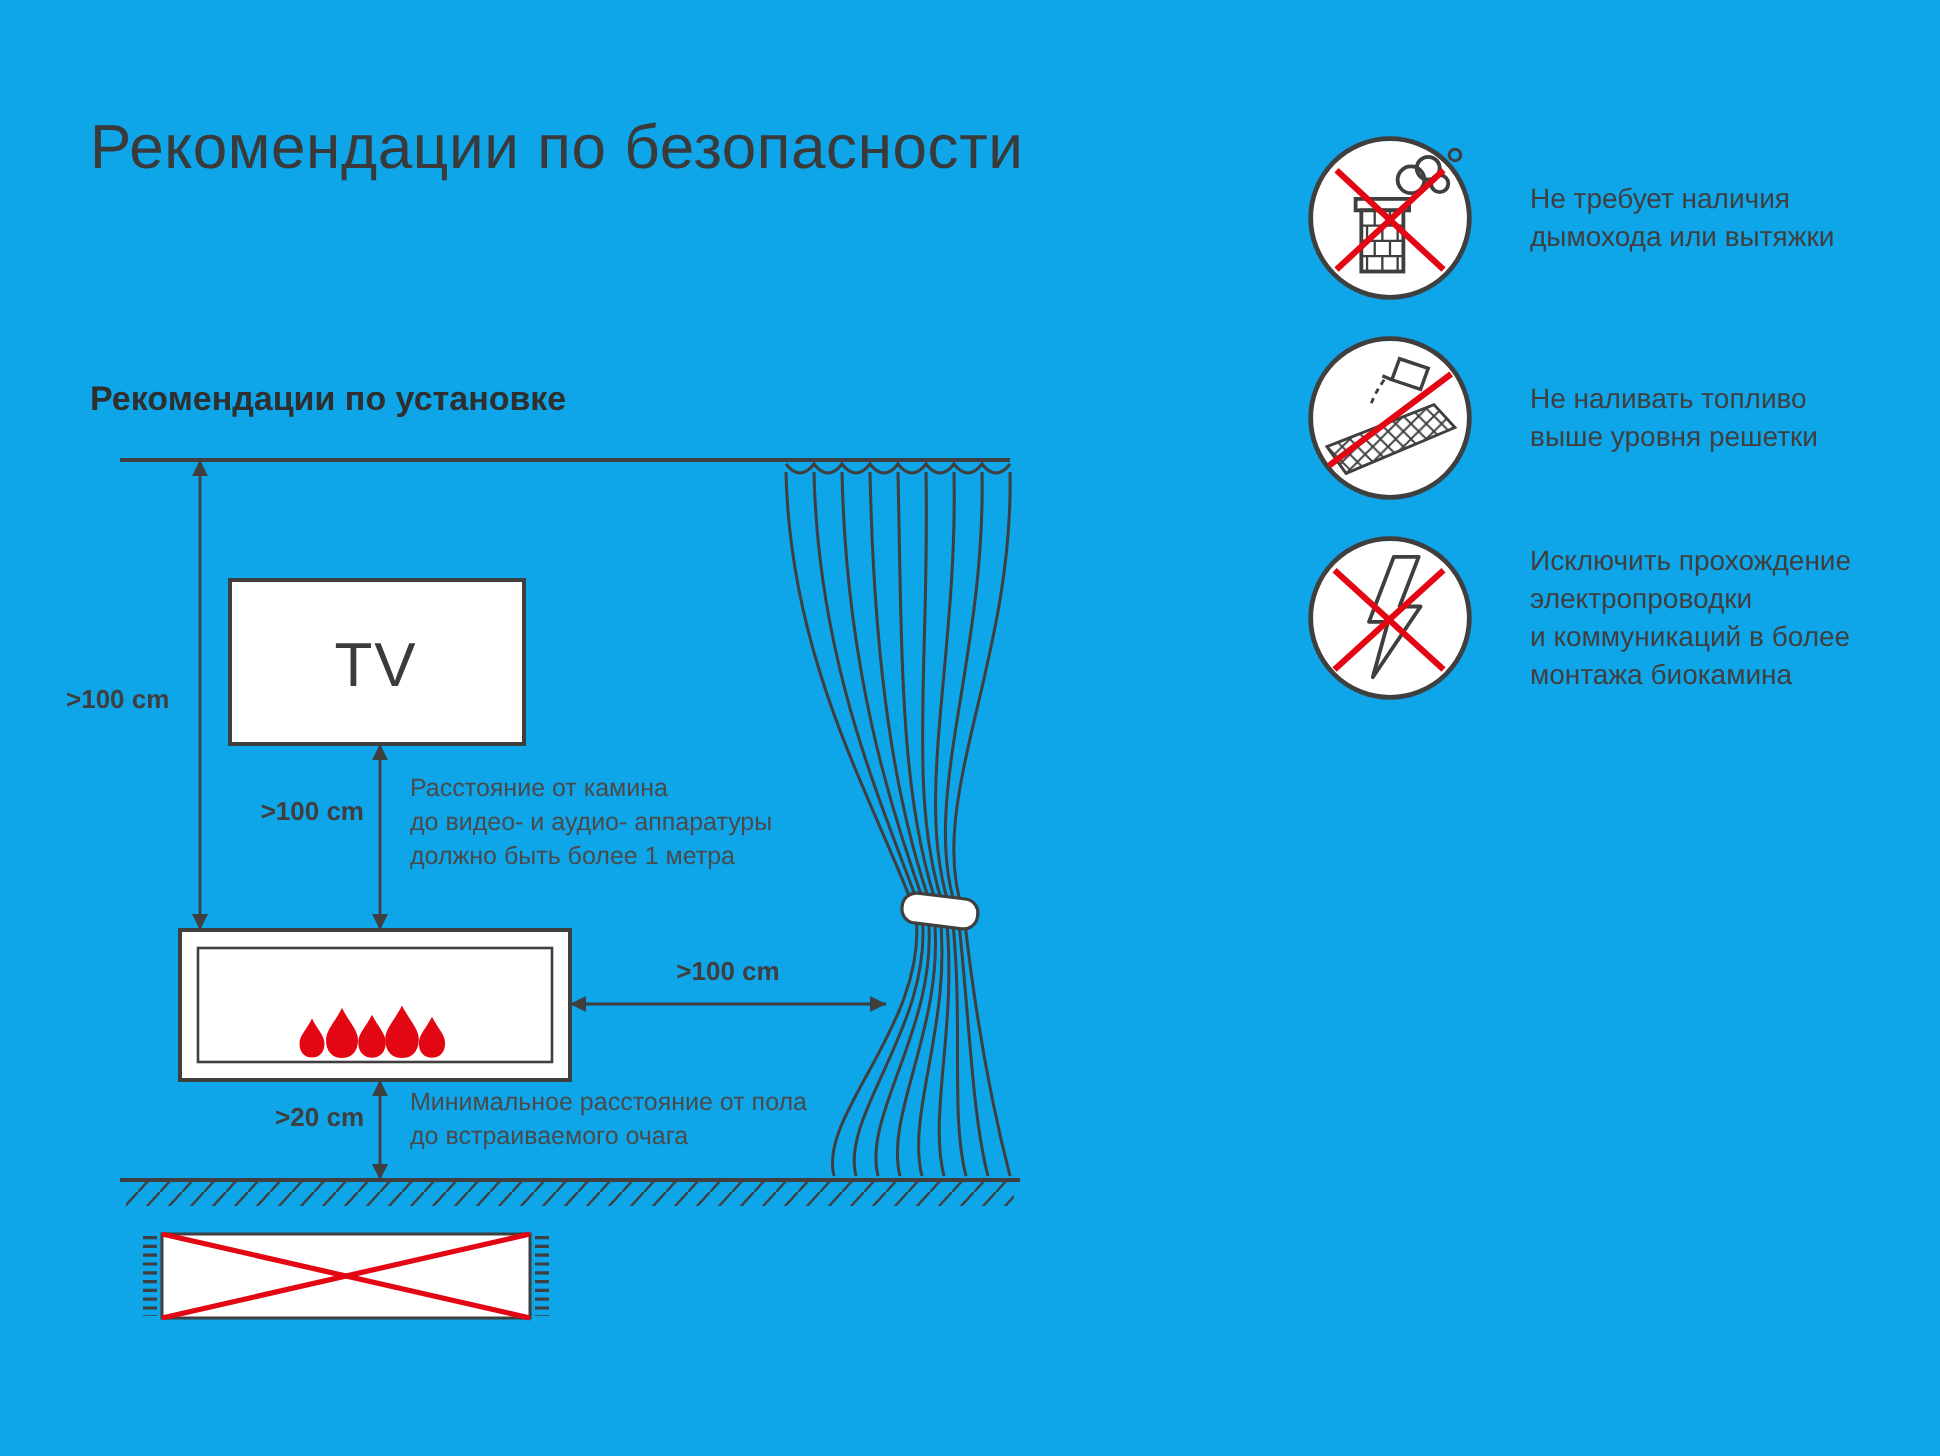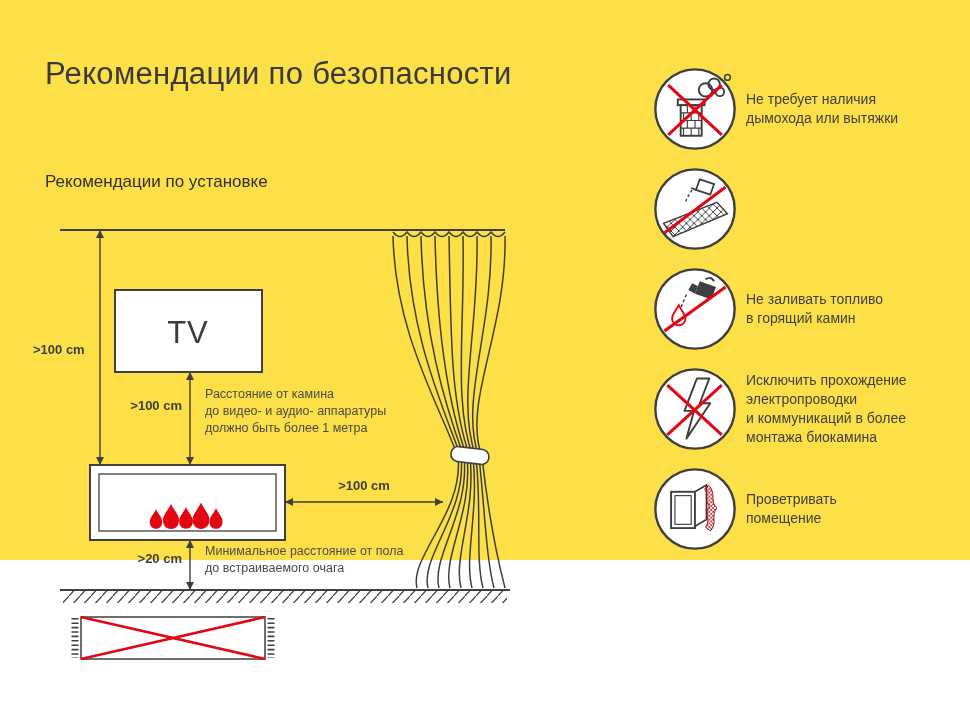--- a/index.html
+++ b/index.html
@@ -1,45 +1,45 @@
 <!DOCTYPE html>
 <html><head>
 <meta charset="utf-8">
 <style>
   html,body { margin:0; padding:0; background:#ffffff; }
   body {
     width:970px; height:728px; overflow:hidden; position:relative;
     font-family:"Liberation Sans", sans-serif; color:#3b3b3b;
   }
-  .page { position:relative; width:970px; height:560px; background:#fde047; }
+  .page { position:relative; width:970px; height:728px; background:#0ea5e9; }
 
   .page-title {
     position:absolute; left:45px; top:56px;
     font-size:31px; font-weight:400; letter-spacing:0.3px; color:#3a3a3a; margin:0;
   }
   .section-subtitle {
-    position:absolute; left:45px; top:172px;
-    font-size:17px; font-weight:normal; color:#2f2f2f; margin:0;
+    position:absolute; left:45px; top:190px;
+    font-size:17px; font-weight:bold; color:#2f2f2f; margin:0;
   }
 
   .diagram { position:absolute; left:25px; top:212px; }
 
   .wall   { stroke:#3f3f3f; stroke-width:2; }
   .box    { fill:#fff; stroke:#3f3f3f; stroke-width:2; }
   .thin   { stroke-width:1.3; }
   .dimline{ stroke:#3f3f3f; stroke-width:1.4; }
   .dim    { font-family:"Liberation Sans",sans-serif; font-size:13px; font-weight:bold; fill:#3f3f3f; }
   .note   { font-family:"Liberation Sans",sans-serif; font-size:12.5px; fill:#4a4a4a; }
   .tvtext { font-family:"Liberation Sans",sans-serif; font-size:31px; font-weight:500; fill:#3b3b3b; letter-spacing:1px; }
 
   .safety-col { position:absolute; left:652px; top:66px; width:305px; }
   .safety-item { display:flex; align-items:center; margin-bottom:14px; }
   .icon-wrap { flex:0 0 86px; width:86px; height:86px; }
   .safety-text {
-    margin-left:8px; font-size:14px; line-height:1.36; color:#3f3f3f;
+    margin-left:27px; font-size:14px; line-height:1.36; color:#3f3f3f;
     white-space:pre-line;
   }
 </style>
 </head>
 <body>
 
 <div class="page">
 
   <h1 class="page-title">Рекомендации по безопасности</h1>
   <h2 class="section-subtitle">Рекомендации по установке</h2>
@@ -149,68 +149,37 @@
             </pattern>
           </defs>
           <circle cx="45" cy="45" r="41.5" fill="#fff" stroke="#3f3f3f" stroke-width="2.5"></circle>
           <path d="M12,60 L68,38 L79,50 L22,74 Z" fill="url(#mesh3)" stroke="#3f3f3f" stroke-width="1.5"></path>
           <path d="M50,14 l15,5 -4,11 -15,-5 z" fill="#fff" stroke="#3f3f3f" stroke-width="1.8"></path>
           <path d="M46,25 l-5,-2" stroke="#3f3f3f" stroke-width="1.8"></path>
           <path d="M42,25 q-5,7 -7,13" fill="none" stroke="#3f3f3f" stroke-width="1.5" stroke-dasharray="3,2.5"></path>
           <line x1="13" y1="70" x2="77" y2="22" stroke="#e30613" stroke-width="3.2"></line>
         </svg>
       </span>
+      <div class="safety-text">Не наливать топливо
+выше уровня решетки</div>
     </div>
 
-    <div class="safety-item">
-      <span class="icon-wrap">
-        <svg width="86" height="86" viewBox="0 0 90 90">
-          <circle cx="45" cy="45" r="41.5" fill="#fff" stroke="#3f3f3f" stroke-width="2.5"></circle>
-          <path d="M50,16 l17,6 -5,13 -17,-6 z" fill="#3f3f3f"></path>
-          <path d="M56,14 q6,-4 9,2" fill="none" stroke="#3f3f3f" stroke-width="2"></path>
-          <path d="M45,29 l-7,-4 4,-7 6,3 z" fill="#3f3f3f"></path>
-          <line x1="36" y1="30" x2="30" y2="44" stroke="#3f3f3f" stroke-width="1.6" stroke-dasharray="3,2.5"></line>
-          <path d="M28,62 C24,62 21,59 21,55 C21,51 24,48 28,41 C31,47 35,51 35,55 C35,59 32,62 28,62 Z" fill="none" stroke="#e30613" stroke-width="2"></path>
-          <line x1="13" y1="68" x2="77" y2="22" stroke="#e30613" stroke-width="3.2"></line>
-        </svg>
-      </span>
-      <div class="safety-text">Не заливать топливо
-в горящий камин</div>
-    </div>
 
     <div class="safety-item">
       <span class="icon-wrap">
         <svg width="86" height="86" viewBox="0 0 90 90">
           <circle cx="45" cy="45" r="41.5" fill="#fff" stroke="#3f3f3f" stroke-width="2.5"></circle>
           <path d="M47,13 L34,47 L44,47 L36,76 L61,39 L50,39 L60,13 Z" fill="#fff" stroke="#3f3f3f" stroke-width="2" stroke-linejoin="round"></path>
           <g stroke="#e30613" stroke-width="3.2">
             <line x1="16" y1="20" x2="73" y2="72"></line>
               <line x1="73" y1="20" x2="16" y2="72"></line>
           </g>
         </svg>
       </span>
       <div class="safety-text">Исключить прохождение
 электропроводки
 и коммуникаций в более
 монтажа биокамина</div>
     </div>
 
-    <div class="safety-item">
-      <span class="icon-wrap">
-        <svg width="86" height="86" viewBox="0 0 90 90">
-          <defs>
-            <pattern id="cur6" width="4" height="4" patternUnits="userSpaceOnUse">
-              <path d="M0,4 L4,0 M0,0 L4,4" stroke="#b5121b" stroke-width="0.8"></path>
-            </pattern>
-          </defs>
-          <circle cx="45" cy="45" r="41.5" fill="#fff" stroke="#3f3f3f" stroke-width="2.5"></circle>
-          <rect x="20" y="27" width="25" height="38" fill="#fff" stroke="#3f3f3f" stroke-width="2"></rect>
-          <rect x="24" y="31" width="17" height="30" fill="none" stroke="#3f3f3f" stroke-width="1.2"></rect>
-          <path d="M45,27 L57,20 L57,56 L45,63 Z" fill="#fff" stroke="#3f3f3f" stroke-width="1.8"></path>
-          <path d="M59,20 C68,28 60,38 68,44 C61,52 69,60 61,68 L56,64 C62,56 54,50 60,42 C54,36 60,28 55,24 Z" fill="url(#cur6)" stroke="#9e1016" stroke-width="1"></path>
-        </svg>
-      </span>
-      <div class="safety-text">Проветривать
-помещение</div>
-    </div>
 
   </div>
 </div>
 
 </body></html>

